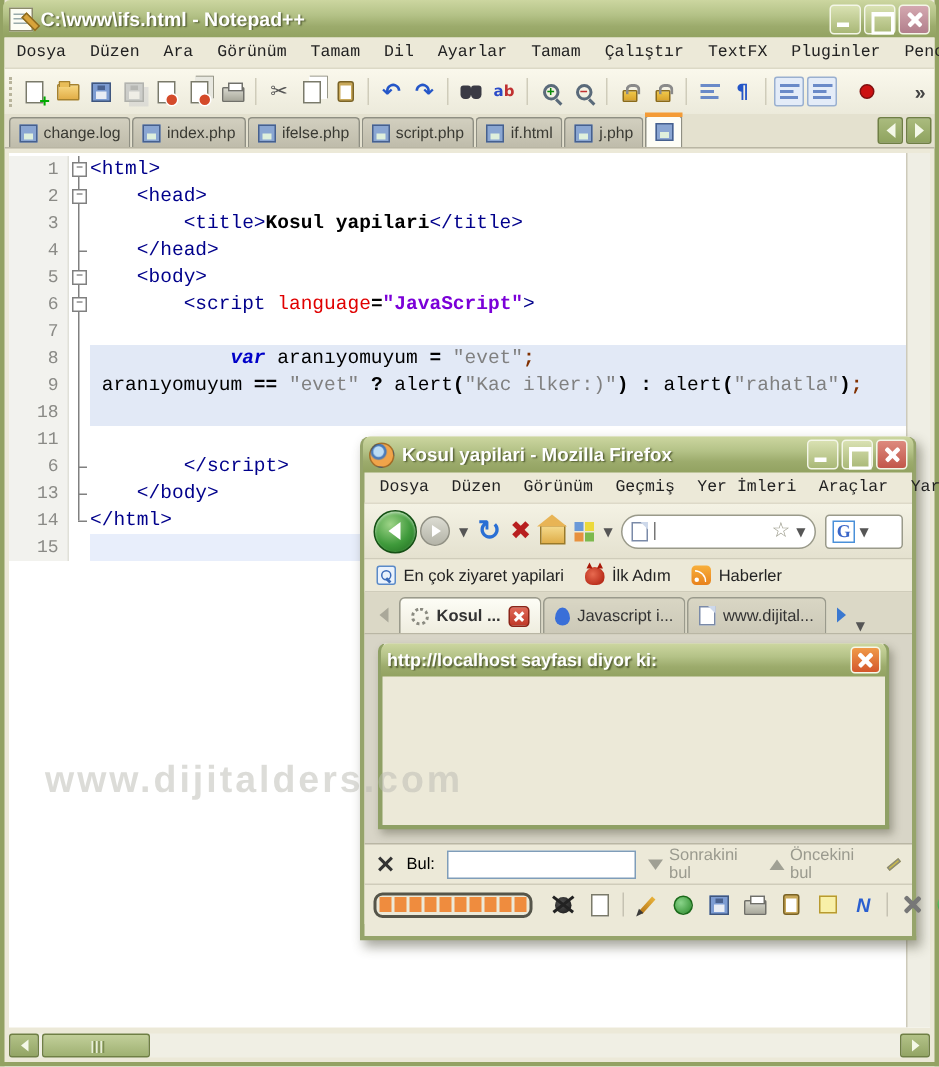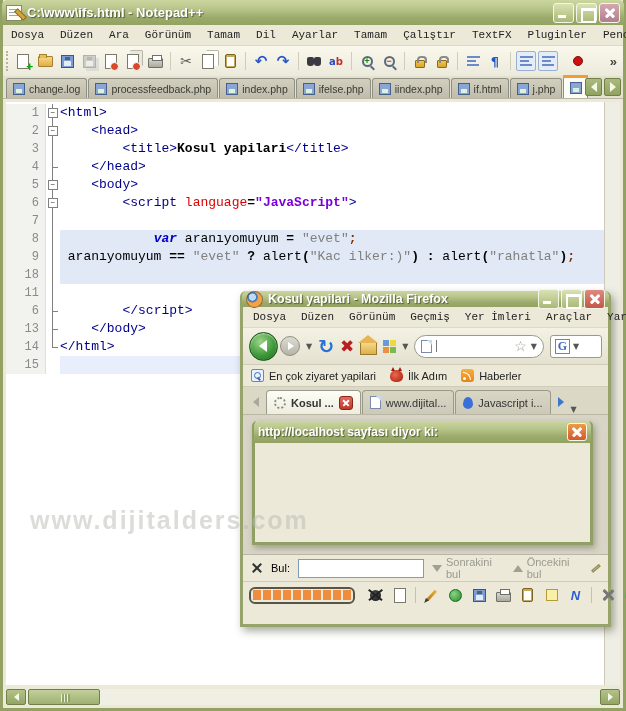--- a/index.html
+++ b/index.html
@@ -141,21 +141,21 @@
   .hthumb{width:72px;height:16px;margin-left:2px;border:1px solid #6f7f45;border-radius:2px;
     background:linear-gradient(180deg,#c2cf9a,#9fb172);position:relative;}
   .hthumb::after{content:"";position:absolute;left:50%;top:4px;width:1px;height:8px;background:#e9efdb;
     box-shadow:-3px 0 0 #e9efdb,3px 0 0 #e9efdb,-1.5px 0 0 #7d8d53,1.5px 0 0 #7d8d53,4.5px 0 0 #7d8d53;}
   .np-hscroll .hbtn.right{margin-left:auto;}
 
   
   .ff-window{position:absolute;left:240px;top:291px;width:371px;height:336px;z-index:20;
     border:3px solid #96a46b;border-top:0;background:#ece9d8;border-radius:6px 6px 0 0;
     box-shadow:3px 4px 8px rgba(60,60,40,.45);}
-  .ff-window .titlebar{margin:0 -1px;height:16px;}
+  .ff-window .titlebar{margin:0 -1px;height:24px;}
   .ff-window .title-text{font-size:12.5px;}
   .ff-icon{width:17px;height:17px;border-radius:50%;flex:none;
     background:radial-gradient(circle at 36% 34%,#bcdcf4 0 24%,#4a7ab8 28% 36%,#f0a44a 42% 72%,#d4731c 100%);
     border:1px solid rgba(90,60,10,.5);}
   .ff-menubar{height:21px;display:flex;align-items:center;gap:15px;font-size:11px;color:#222;
     padding:0 10px;border-bottom:1px solid #ddd9c8;}
   .ff-navbar{height:37px;display:flex;align-items:center;gap:6px;padding:0 6px;
     background:linear-gradient(180deg,#f4f2e4,#e4e1cf);border-bottom:1px solid #cfccba;}
   .back-btn{width:29px;height:29px;border-radius:50%;flex:none;position:relative;
     background:radial-gradient(circle at 38% 32%,#9ed488,#3f9a3b 55%,#1d671d);border:1px solid #155015;
@@ -389,33 +389,29 @@
       <span class="tb-overflow">»</span>
   </div>
 
   <div class="np-tabbar">
     <span class="nptab">
         <i class="tab-floppy"></i>
         <span>change.log</span>
       </span>
       <span class="nptab">
         <i class="tab-floppy"></i>
-        <span>processfeedback.php</span>
-      </span>
-      <span class="nptab">
-        <i class="tab-floppy"></i>
         <span>index.php</span>
       </span>
       <span class="nptab">
         <i class="tab-floppy"></i>
         <span>ifelse.php</span>
       </span>
       <span class="nptab">
         <i class="tab-floppy"></i>
-        <span>iindex.php</span>
+        <span>script.php</span>
       </span>
       <span class="nptab">
         <i class="tab-floppy"></i>
         <span>if.html</span>
       </span>
       <span class="nptab">
         <i class="tab-floppy"></i>
         <span>j.php</span>
       </span>
       <span class="nptab-active">
@@ -628,26 +624,26 @@
   <div class="ff-tabbar" id="ff-tabbar">
     <span class="ff-arrow">
         <i class="tri tri-left"></i>
       </span>
   <span class="fftab active">
         <i class="spinner"></i>
         <span>Kosul ...</span>
         <i class="tabclose"></i>
       </span>
       <span class="fftab">
+        <i class="jsdot"></i>
+        <span>Javascript i...</span>
+      </span>
+      <span class="fftab">
         <i class="page-ic"></i>
         <span>www.dijital...</span>
-      </span>
-      <span class="fftab">
-        <i class="jsdot"></i>
-        <span>Javascript i...</span>
       </span>
       <span class="ff-arrow">
         <i class="tri tri-right"></i>
       </span>
       <span class="dd">▼</span>
     </div>
 
   <div class="ff-content">
     <div class="alert-dialog">
       <div class="titlebar">

